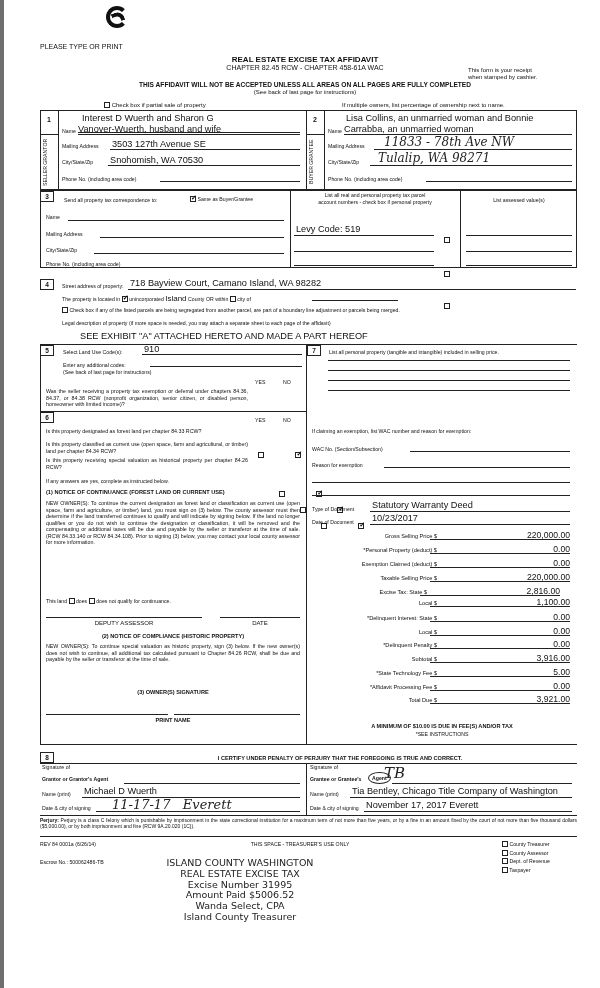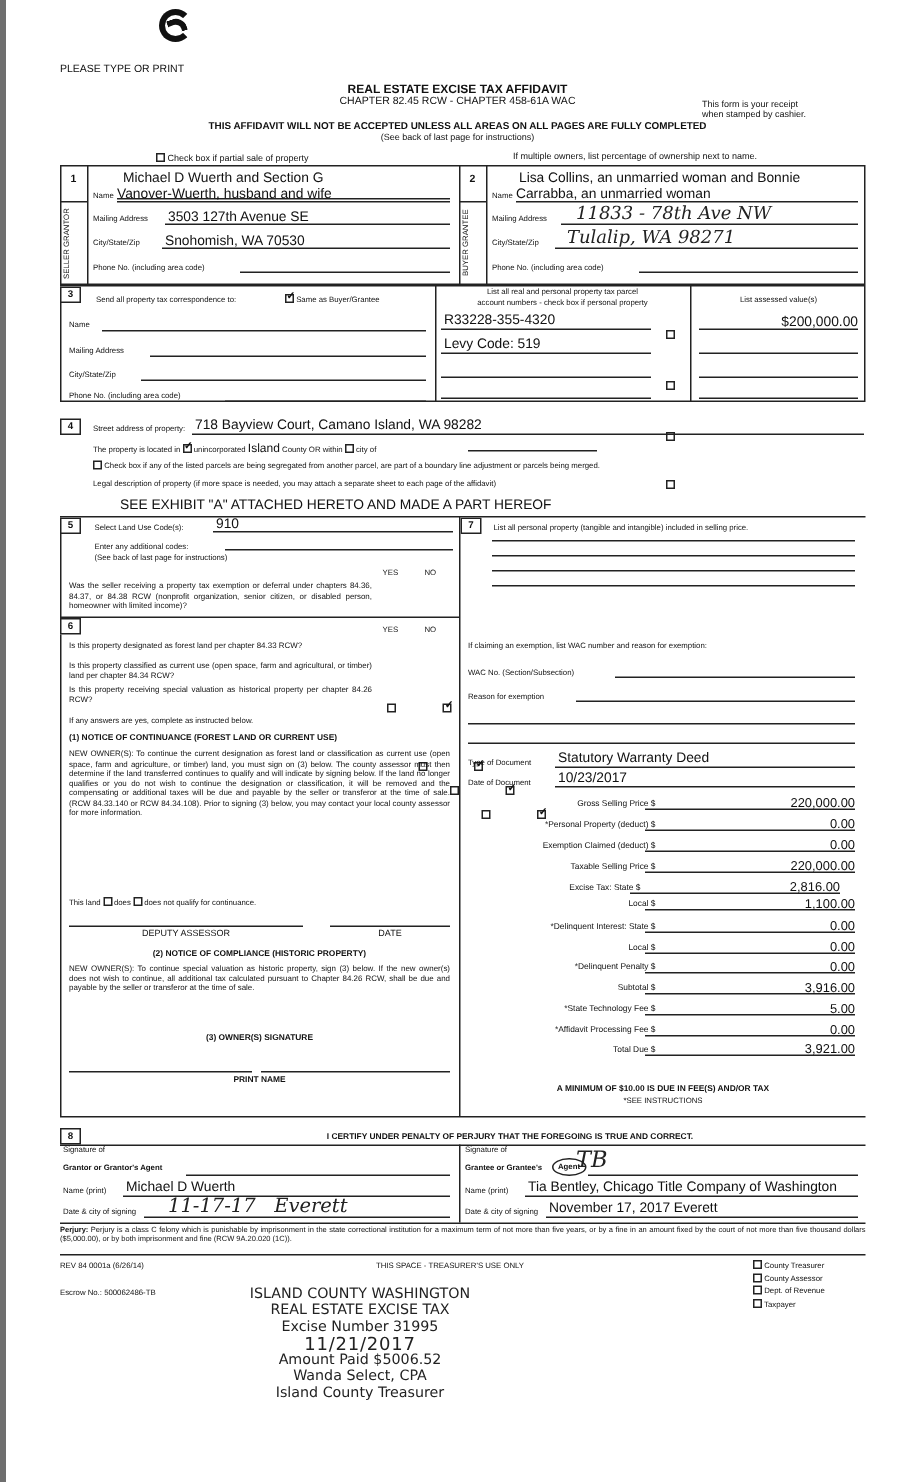--- a/index.html
+++ b/index.html
@@ -57,21 +57,21 @@
   
   <div class="box" style="left:40px;top:110px;width:537px;height:80px;"></div>
   <div class="abs" style="left:306px;top:110px;width:0.8px;height:80px;background:#222;"></div>
   <div class="abs" style="left:58px;top:110px;width:0.8px;height:80px;background:#222;"></div>
   <div class="abs" style="left:40px;top:134px;width:18px;height:0.8px;background:#222;"></div>
   <div class="abs" style="left:324px;top:110px;width:0.8px;height:80px;background:#222;"></div>
   <div class="abs" style="left:306px;top:134px;width:18px;height:0.8px;background:#222;"></div>
 
   <div class="abs b center" style="left:40px;top:116px;width:18px;font-size:7px;">1</div>
   <div class="vert" style="left:43px;top:138px;width:12px;height:48px;">SELLER GRANTOR</div>
-  <div class="abs fill" style="left:82px;top:113px;">Michael D Wuerth and Section G</div>
+  <div class="abs fill" style="left:82px;top:113px;">Interest D Wuerth and Sharon G</div>
   <div class="abs tiny" style="left:62px;top:128px;">Name</div>
   <div class="line" style="left:78px;top:124px;width:222px;height:9px;"></div>
   <div class="abs fill" style="left:78px;top:124px;">Vanover-Wuerth, husband and wife</div>
   <div class="line" style="left:78px;top:124px;width:222px;height:11px;"></div>
   <div class="abs tiny" style="left:62px;top:143px;">Mailing Address</div>
   <div class="line" style="left:110px;top:140px;width:190px;height:10px;"></div>
   <div class="abs fill" style="left:112px;top:139px;">3503 127th Avenue SE</div>
   <div class="abs tiny" style="left:62px;top:159px;">City/State/Zip</div>
   <div class="line" style="left:108px;top:156px;width:192px;height:10px;"></div>
   <div class="abs fill" style="left:110px;top:155px;">Snohomish, WA 70530</div>
@@ -110,26 +110,20 @@
   <div class="abs tiny" style="left:46px;top:247px;">City/State/Zip</div>
   <div class="line" style="left:94px;top:244px;width:190px;height:10px;"></div>
   <div class="abs tiny" style="left:46px;top:261px;">Phone No. (including area code)</div>
   <div class="line" style="left:150px;top:258px;width:134px;height:10px;"></div>
 
   <div class="abs tiny center" style="left:292px;top:192px;width:166px;">List all real and personal property tax parcel</div>
   <div class="abs tiny center" style="left:292px;top:199px;width:166px;">account numbers - check box if personal property</div>
   <div class="abs tiny center" style="left:462px;top:197px;width:114px;">List assessed value(s)</div>
 
   <div>
-    <div class="line" style="left:294px;top:209px;width:140px;height:11px;"></div>
-    <div class="abs fill" style="left:296px;top:208px;">R33228-355-4320</div>
-    <span class="cb abs" style="left:444px;top:212px;"></span>
-    <div class="line right fill" style="left:466px;top:209px;width:106px;height:11px;">$200,000.00</div>
-  </div>
-  <div>
     <div class="line" style="left:294px;top:225px;width:140px;height:11px;"></div>
     <div class="abs fill" style="left:296px;top:224px;">Levy Code:  519</div>
     <span class="cb abs" style="left:444px;top:228px;"></span>
     <div class="line right fill" style="left:466px;top:225px;width:106px;height:11px;"></div>
   </div>
   <div>
     <div class="line" style="left:294px;top:242px;width:140px;height:10px;"></div>
     <span class="cb abs" style="left:444px;top:244px;"></span>
     <div class="line" style="left:466px;top:242px;width:106px;height:10px;"></div>
   </div>
@@ -346,18 +340,17 @@
     <div><span class="cb"></span> <span>County Treasurer</span></div>
     <div><span class="cb"></span> <span>County Assessor</span></div>
     <div><span class="cb"></span> <span>Dept. of Revenue</span></div>
     <div><span class="cb"></span> <span>Taxpayer</span></div>
   </div>
 
   <div class="abs stamp" style="left:140px;top:858px;width:200px;">
     <div>ISLAND COUNTY WASHINGTON</div>
     <div>REAL ESTATE EXCISE TAX</div>
     <div>Excise Number 31995</div>
-    <div style="font-size:12px;line-height:12px;letter-spacing:0.5px;">11/21/2017</div>
     <div>Amount Paid $5006.52</div>
     <div>Wanda Select, CPA</div>
     <div>Island County Treasurer</div>
   </div>
 </div>
 
 </body></html>

